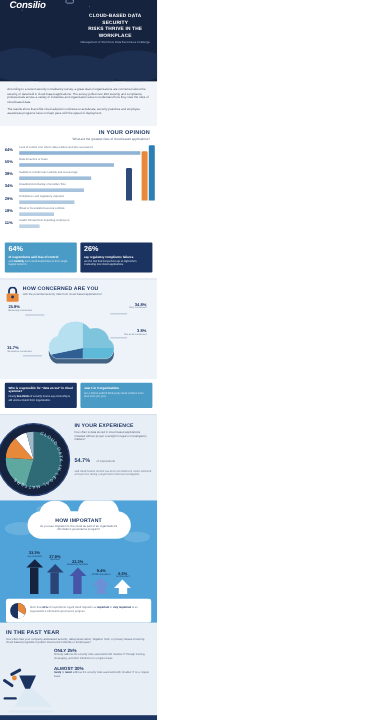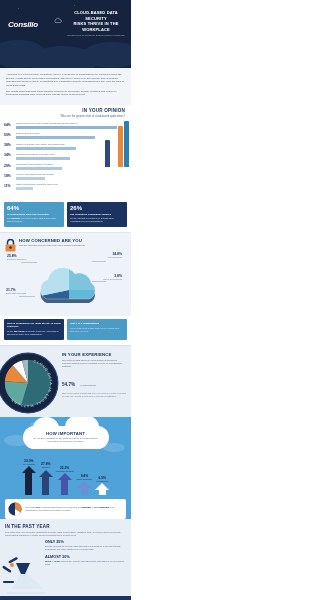--- a/index.html
+++ b/index.html
@@ -18,21 +18,21 @@
     overflow:hidden;
   }
   .hdr-cloud {
     position:absolute; background:#1d2f50; border-radius:50%;
   }
   .hdr-c1 { width:56px; height:28px; left:-10px; top:40px; }
   .hdr-c2 { width:70px; height:30px; left:28px; top:46px; }
   .hdr-c3 { width:60px; height:26px; left:82px; top:42px; }
   .hdr-dot { position:absolute; width:1px; height:1px; background:#5c7fb5; border-radius:50%; opacity:.7; }
 
-  .logo-box { position:absolute; left:8px; top:20px; width:52px; }
+  .logo-box { position:absolute; left:8px; top:0; width:52px; }
   .logo-txt {
     font-size:8px; font-weight:bold; color:#ffffff;
     font-style:italic; letter-spacing:-0.2px;
   }
   .logo-mark {
     position:absolute; right:-2px; top:-3px; width:8px; height:8px;
   }
   .hdr-titleblock { position:absolute; left:64px; top:10px; width:64px; text-align:center; }
   .hdr-t1 {
     font-size:4px; font-weight:bold; color:#ffffff;

